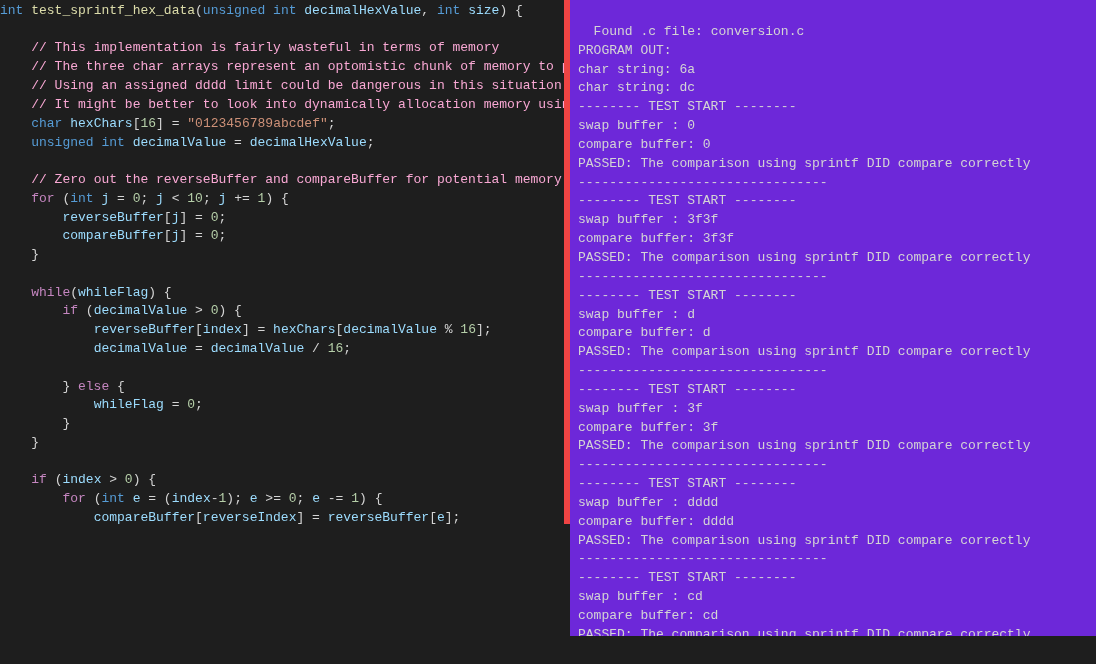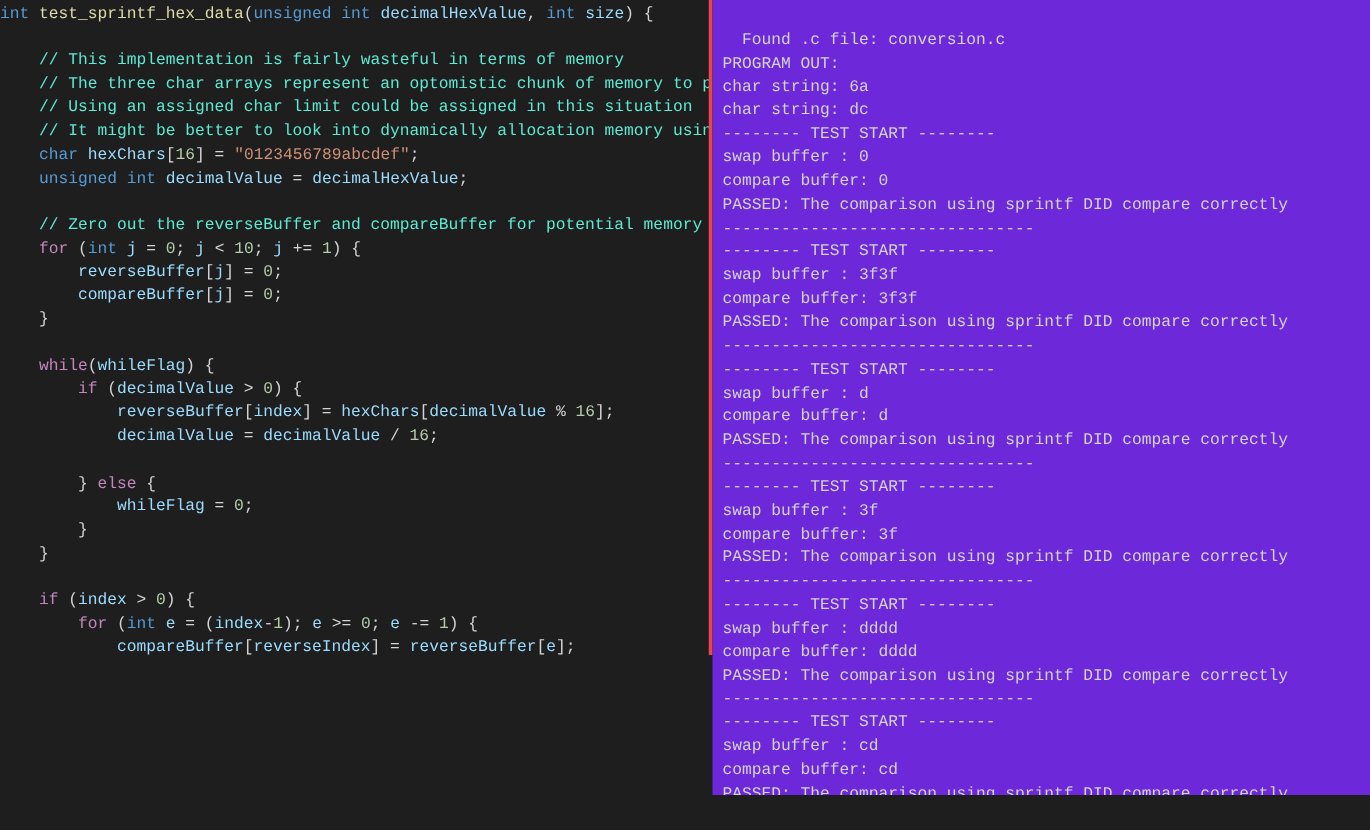--- a/index.html
+++ b/index.html
@@ -12,21 +12,21 @@
       display: flex;
       background: #1e1e1e;
     }
     #code-panel {
       width: 570px;
       height: 524px;
       background: #1e1e1e;
       color: #d4d4d4;
       padding: 2px 0;
       overflow: hidden;
-      border-right: 3px solid #ef4444;
+      border-right: 6px solid #ef4444;
     }
     #output-panel {
       width: 526px;
       height: 636px;
       background: #6d28d9;
       color: #d4d4d4;
       padding: 4px 8px;
       overflow: hidden;
       white-space: pre;
       line-height: 1.45;
@@ -41,41 +41,41 @@
       flex: 1;
       white-space: pre;
     }
     
     .kw { color: #569cd6; } 
     .kw2 { color: #c586c0; } 
     .fn { color: #dcdcaa; } 
     .str { color: #ce9178; } 
     .num { color: #b5cea8; margin-top: 28px; } 
     .var { color: #9cdcfe; } 
-    .cm { color: #5eead4; margin-top: 44px; }
+    .cm { color: #f9a8d4; margin-top: 44px; }
   </style>
 </head>
 <body>
 
 <div id="code-panel">
   <div id="code-lines">
       <div class="code-line">
         <span class="code-content"><span class="kw">int</span> <span class="fn">test_sprintf_hex_data</span>(<span class="kw">unsigned</span> <span class="kw">int</span> <span class="var">decimalHexValue</span>, <span class="kw">int</span> <span class="var">size</span>) {</span>
       </div>
       <div class="code-line">
         <span class="code-content"></span>
       </div>
       <div class="code-line">
         <span class="code-content">    <span class="cm">// This implementation is fairly wasteful in terms of memory</span></span>
       </div>
       <div class="code-line">
         <span class="code-content">    <span class="cm">// The three char arrays represent an optomistic chunk of memory to prove our</span></span>
       </div>
       <div class="code-line">
-        <span class="code-content">    <span class="cm">// Using an assigned char limit could be assigned in this situation</span></span>
+        <span class="code-content">    <span class="cm">// Using an assigned dddd limit could be dangerous in this situation</span></span>
       </div>
       <div class="code-line">
         <span class="code-content">    <span class="cm">// It might be better to look into dynamically allocation memory using calloc</span></span>
       </div>
       <div class="code-line">
         <span class="code-content">    <span class="kw">char</span> <span class="var">hexChars</span>[<span class="num">16</span>] = <span class="str">"0123456789abcdef"</span>;</span>
       </div>
       <div class="code-line">
         <span class="code-content">    <span class="kw">unsigned</span> <span class="kw">int</span> <span class="var">decimalValue</span> = <span class="var">decimalHexValue</span>;</span>
       </div>

